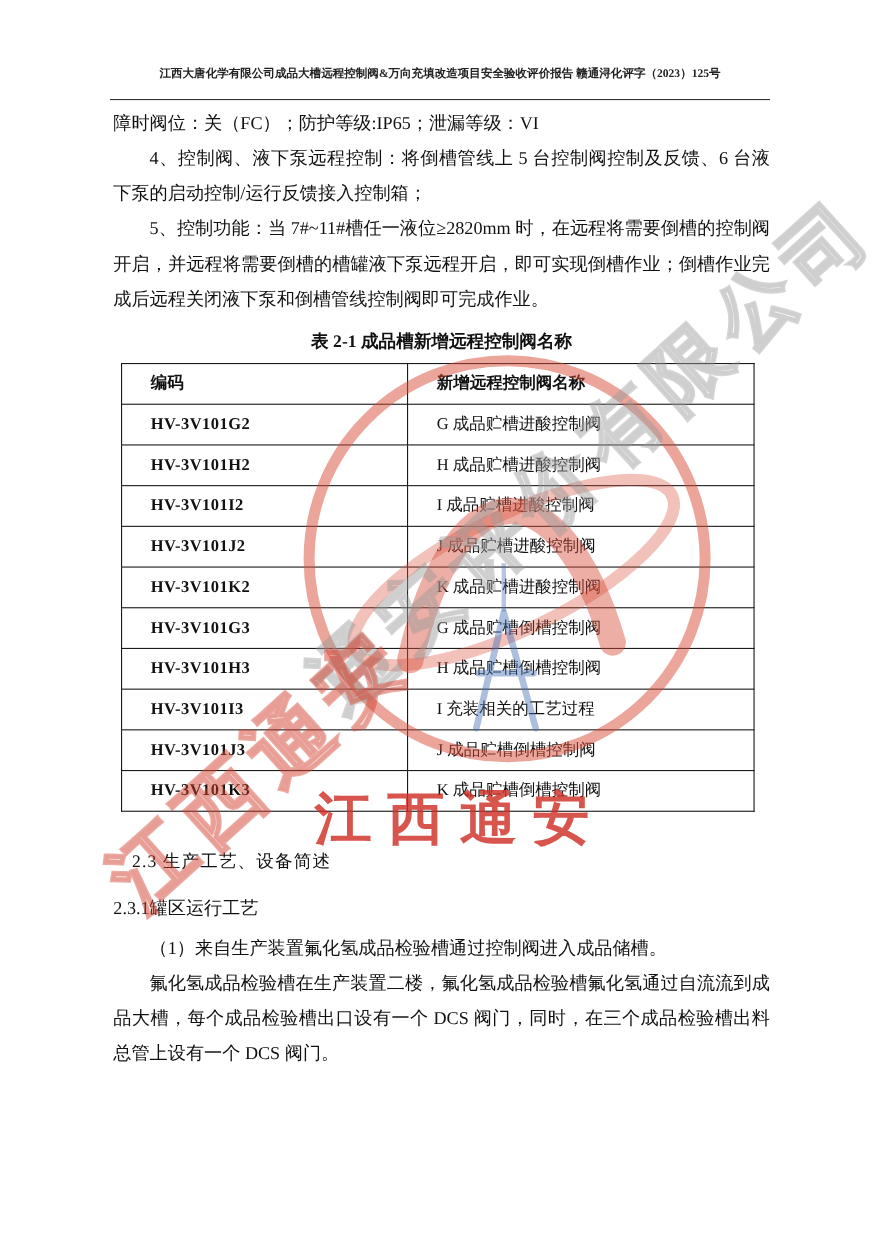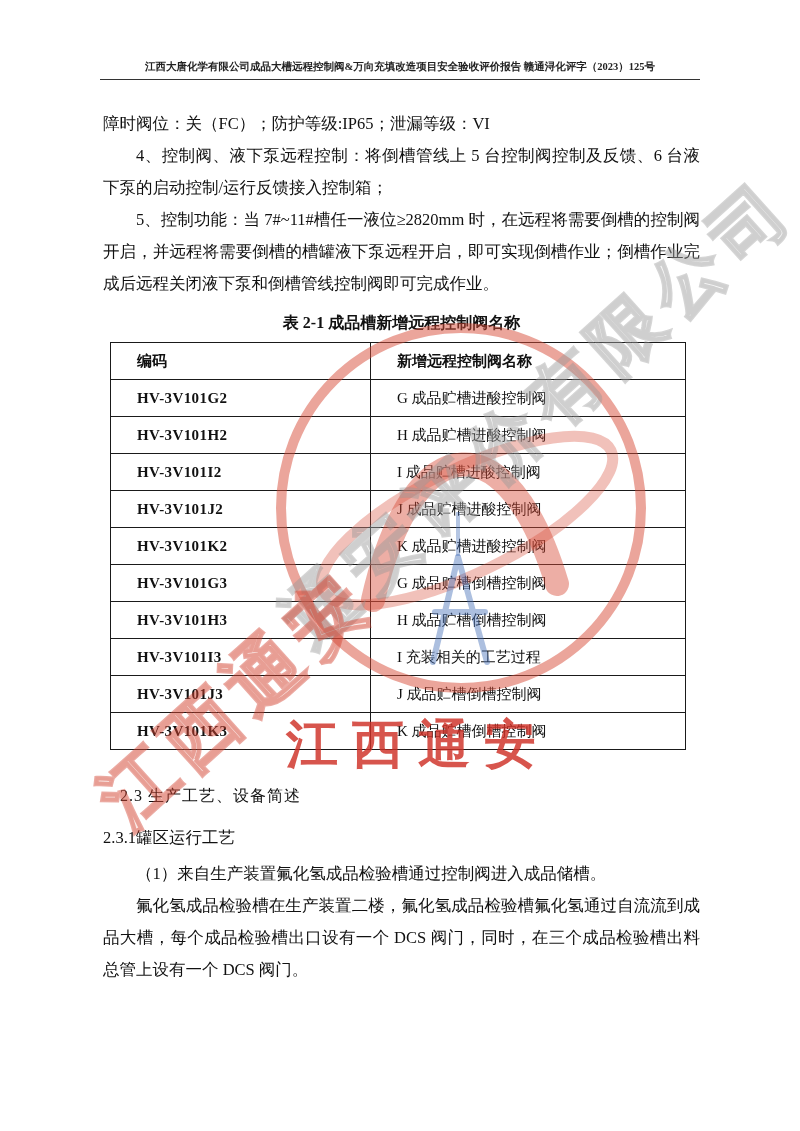--- a/index.html
+++ b/index.html
@@ -4,26 +4,26 @@
 <style>
   html,body{margin:0;padding:0;background:#ffffff;}
   .page{
     position:relative;width:800px;height:1131px;background:#ffffff;overflow:hidden;
     font-family:"Liberation Serif","DejaVu Serif",serif;color:#111;
   }
   
   .doc-header{
     position:absolute;top:60px;left:100px;width:600px;
     font-size:10.5px;font-weight:bold;text-align:center;white-space:nowrap;
-    padding-bottom:5px;border-bottom:1.5px solid #333;color:#222;
+    padding-bottom:16px;border-bottom:1.5px solid #333;color:#222;
     z-index:2;
   }
   
   .content{
-    position:absolute;top:108px;left:103px;width:597px;
+    position:absolute;top:96px;left:103px;width:597px;
     font-size:16.5px;line-height:32px;text-align:justify;z-index:2;
   }
   .content p{margin:0;}
   .indent{text-indent:2em;}
   .table-caption{
     text-align:center;font-weight:bold;font-size:16px;margin:10px 0 6px;line-height:26px;
   }
   table.ctable{border-collapse:collapse;margin-left:7px;width:576px;table-layout:fixed;}
   .ctable th,.ctable td{
     border:1.5px solid #1a1a1a;height:36px;padding:0 4px 0 26px;

